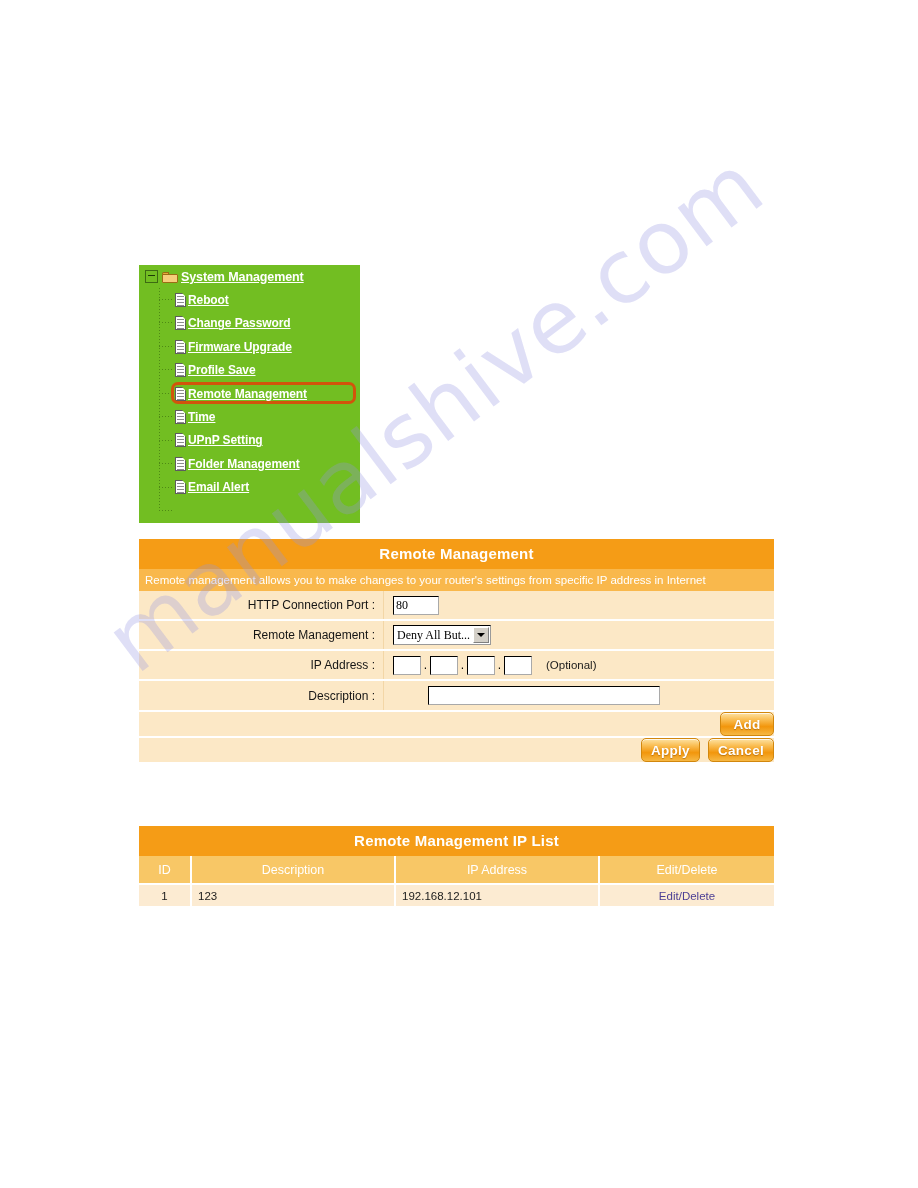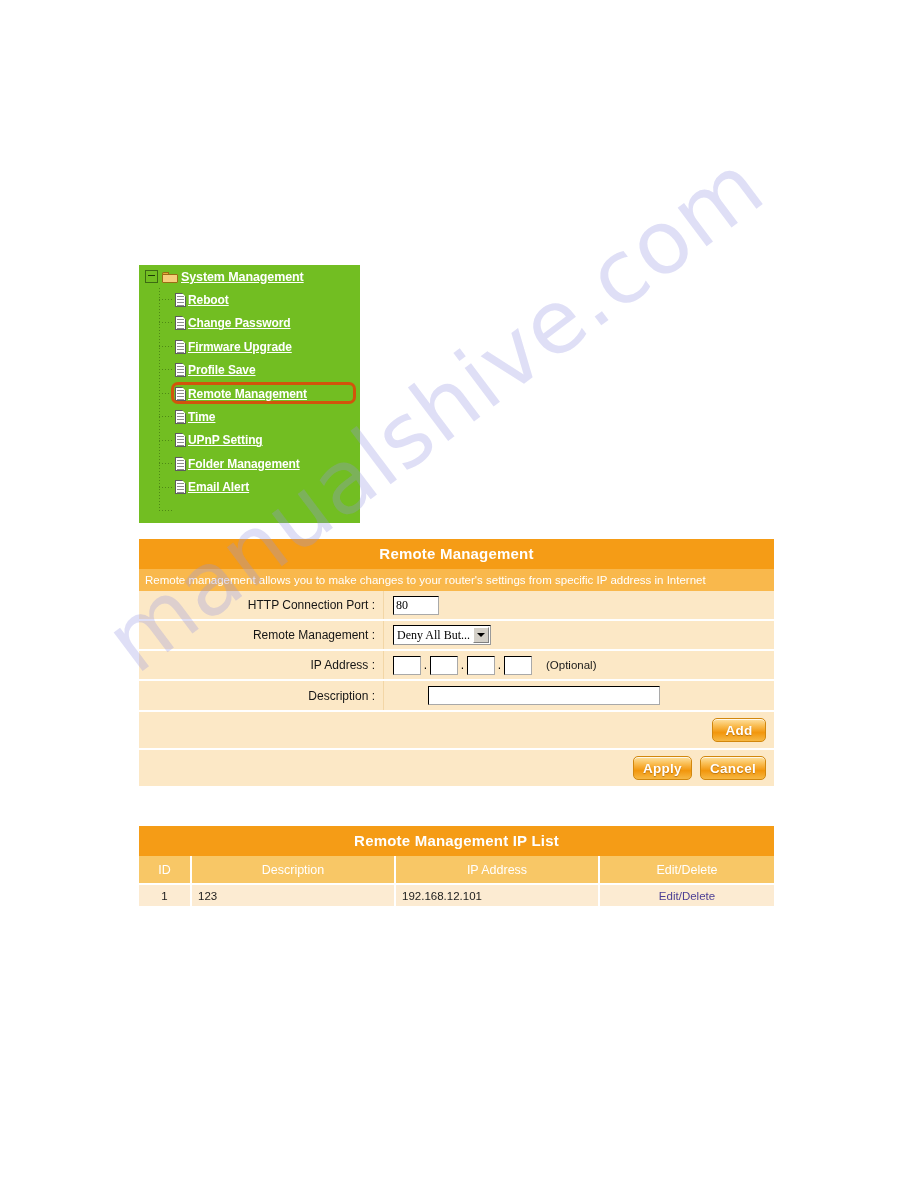--- a/index.html
+++ b/index.html
@@ -316,25 +316,24 @@
     left: 3px; top: 5px;
     width: 0; height: 0;
     border-left: 4px solid transparent;
     border-right: 4px solid transparent;
     border-top: 4px solid #000000;
   }
 
   .btn-row {
     background: #FCE8C6;
     border-bottom: 2px solid #ffffff;
-    height: 38px;
+    height: 26px;
     display: flex;
     align-items: center;
     justify-content: flex-end;
-    padding-right: 8px;
     box-sizing: border-box;
     gap: 8px;
   }
 
   .obtn {
     display: inline-block;
     min-width: 54px;
     height: 24px;
     line-height: 23px;
     text-align: center;

